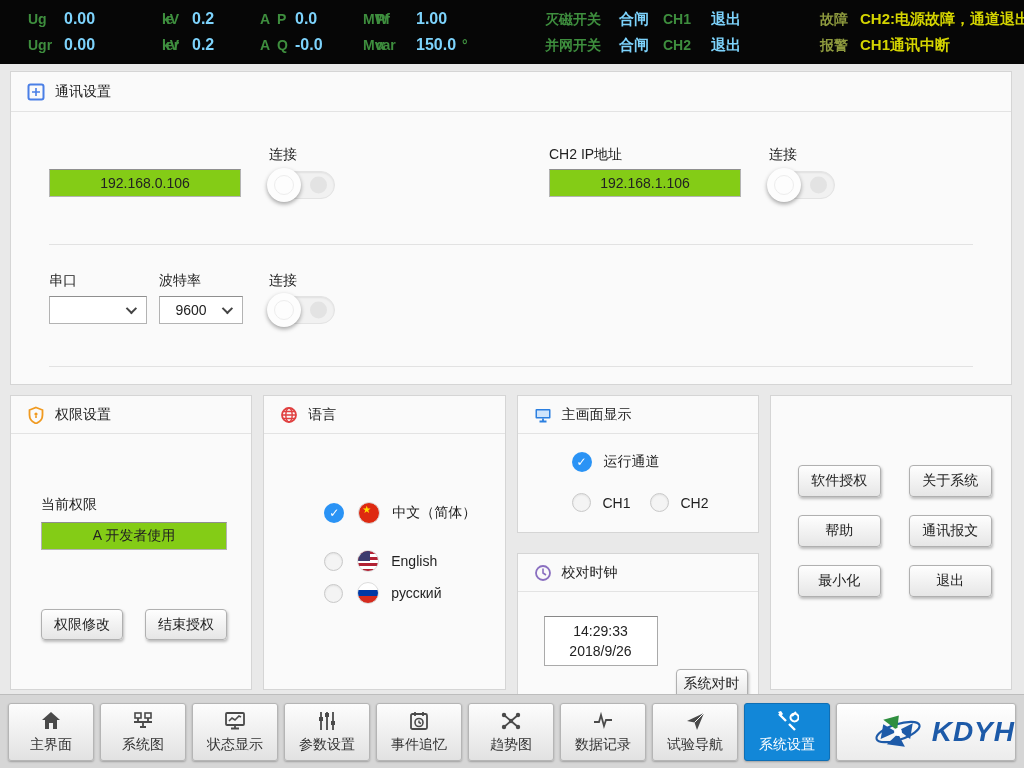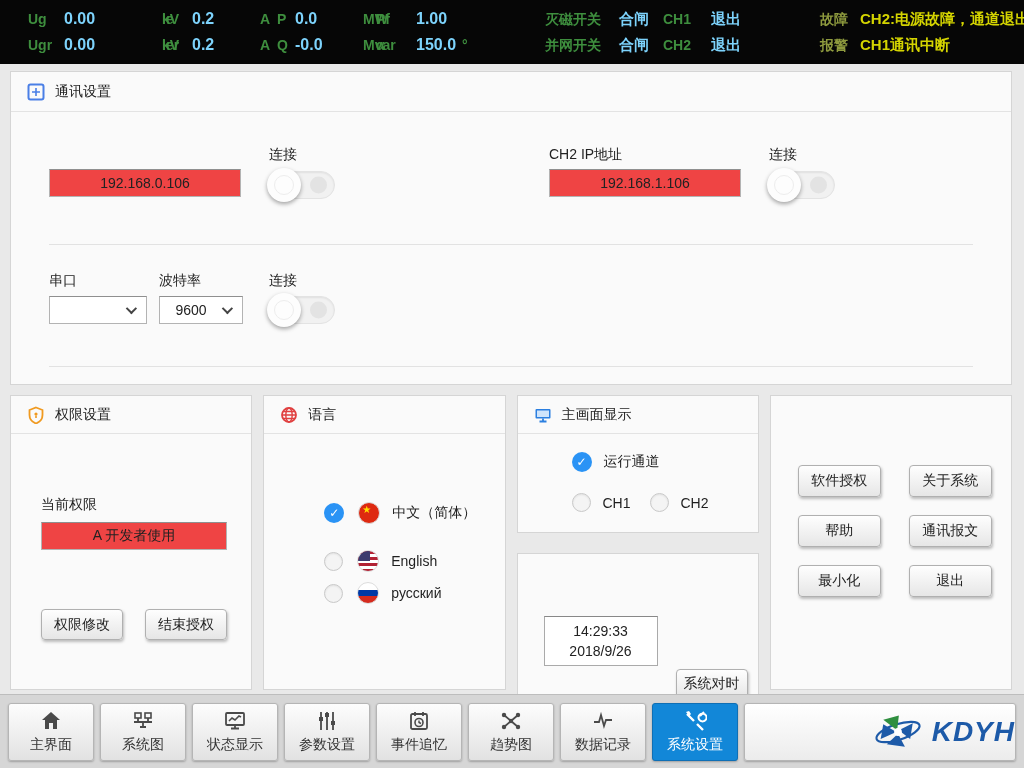--- a/index.html
+++ b/index.html
@@ -21,21 +21,21 @@
   .panel { background:#fafafa; border:1px solid #d5d5d5; }
   .panel-head { height:38px; display:flex; align-items:center; padding-left:16px;
     border-bottom:1px solid #e3e3e3; font-size:14px; color:#222; }
   .panel-head .ph-title { margin-left:10px; }
   .icon16 { width:18px; height:18px; display:inline-block; }
 
   
   .main-panel { position:absolute; left:10px; top:71px; width:1002px; height:314px; }
   .main-panel .panel-head { height:40px; }
   .fld-label { position:absolute; font-size:14px; color:#222; }
-  .textbox { position:absolute; height:28px; background:#ef4444; border:1px solid #b3b3b3;
+  .textbox { position:absolute; height:28px; background:#84cc16; border:1px solid #b3b3b3;
     border-top-color:#8f8f8f; display:flex; align-items:center; justify-content:center;
     font-size:14px; color:#222; }
   .divider { position:absolute; left:38px; right:38px; height:1px; background:#e2e2e2; }
 
   
   .toggle { position:absolute; width:66px; height:28px; background:#f1f1f1;
     border:1px solid #e3e3e3; border-radius:14px; box-shadow:inset 0 1px 2px rgba(0,0,0,.07); }
   .toggle .dot { position:absolute; right:7px; top:50%; transform:translateY(-50%);
     width:17px; height:17px; border-radius:50%; background:#e3e3e3; }
   .toggle .knob { position:absolute; left:-3px; top:-4px; width:34px; height:34px;
@@ -296,20 +296,29 @@
       <div class="opt-row" style="left:54px; top:97px;">
         <span class="radio"></span>
         <span class="opt-label">CH1</span>
       </div>
       <div class="opt-row" style="left:132px; top:97px;">
         <span class="radio"></span>
         <span class="opt-label">CH2</span>
       </div>
     </div>
     <div class="panel subpanel sub-b">
+      <div class="panel-head">
+        <span class="icon16">
+          <svg viewBox="0 0 18 18">
+              <circle cx="9" cy="9" r="7" fill="none" stroke="#8a6fc0" stroke-width="1.8"></circle>
+              <path d="M9 4.5 V9 L12 11" stroke="#8a6fc0" stroke-width="1.6" fill="none"></path>
+            </svg>
+        </span>
+        <span class="ph-title">校对时钟</span>
+      </div>
       <div class="timebox" style="left:26px; top:62px; width:114px; height:50px;">
         <span>14:29:33</span>
         <span>2018/9/26</span>
       </div>
       <div class="btn" style="position:absolute; left:158px; top:72px; width:72px; height:30px;">系统对时</div>
     </div>
   </div>
 
   <div class="panel p-full">
     <div class="btn" style="position:absolute; left:27px; top:26px; width:83px; height:32px;">软件授权</div>
@@ -371,20 +380,27 @@
         <circle cx="19" cy="18" r="2.2" fill="#4a4a4a"></circle>
         <circle cx="12" cy="12" r="2.2" fill="#4a4a4a"></circle>
       </svg>
     <span>趋势图</span>
   </div>
   <div class="nav-btn">
     <svg viewBox="0 0 24 24">
         <path d="M3 13 h5 l2 -7 l3 11 l2 -6 h6" stroke="#4a4a4a" stroke-width="1.8" fill="none"></path>
       </svg>
     <span>数据记录</span>
+  </div>
+  <div class="nav-btn">
+    <svg viewBox="0 0 24 24">
+        <path d="M4 12 L21 4 L14 21 L11.5 13.5 Z" fill="#4a4a4a"></path>
+        <path d="M11.5 13.5 L21 4" stroke="#fff" stroke-width="1"></path>
+      </svg>
+    <span>试验导航</span>
   </div>
   <div class="nav-btn active">
     <svg viewBox="0 0 24 24">
         <path d="M4 5 l7 7 M20 21 l-6 -6" stroke="#fff" stroke-width="2.4"></path>
         <path d="M3 3 l3 -1 l2 3 l-2 2 Z" fill="#fff"></path>
         <path d="M19.5 4.5 a4 4 0 1 0 0.1 0 M17 7 l4 -4" stroke="#fff" stroke-width="2" fill="none"></path>
       </svg>
     <span>系统设置</span>
   </div>
   <div class="logo-btn">

